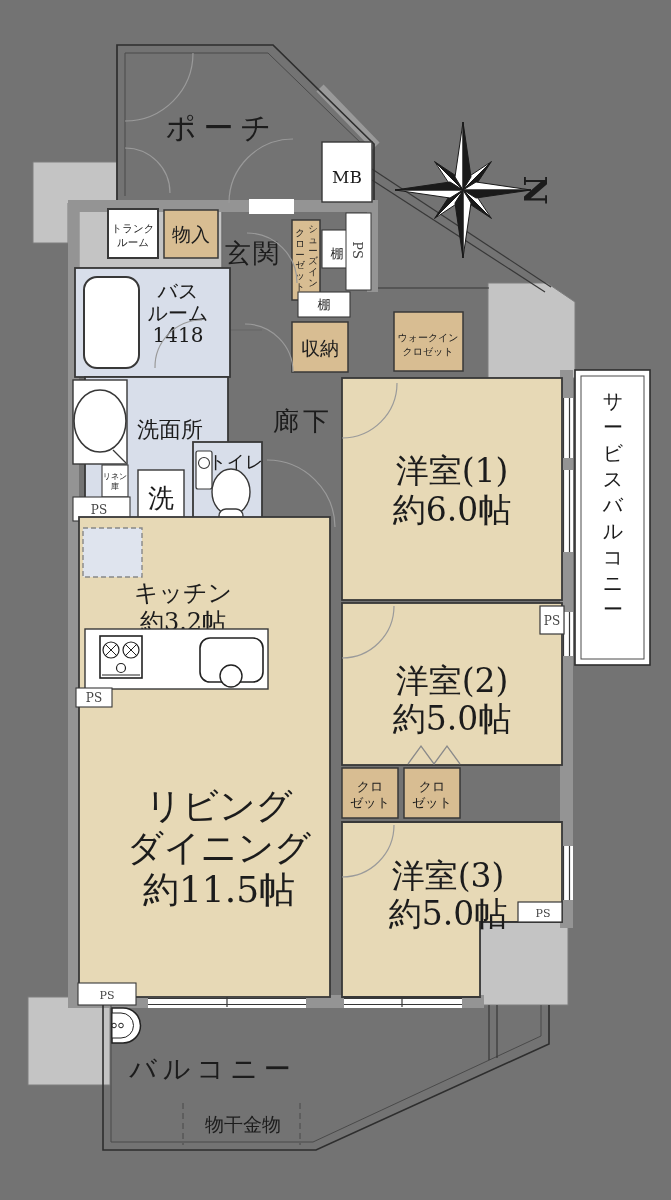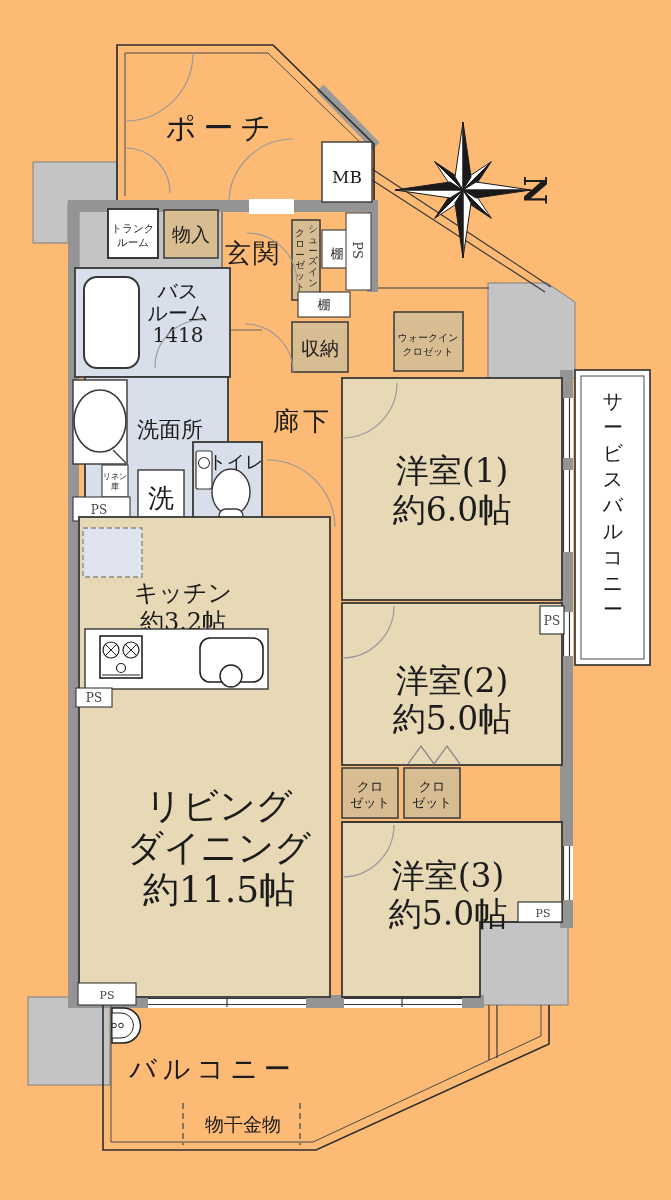--- a/index.html
+++ b/index.html
@@ -1,16 +1,16 @@
 <!DOCTYPE html>
 <html><head>
 <meta charset="utf-8">
 <style>
   html,body{margin:0;padding:0;background:#fff;}
-  .canvas{position:relative;width:671px;height:1200px;background:#fdba74;overflow:hidden;
+  .canvas{position:relative;width:671px;height:1200px;background:#737373;overflow:hidden;
           font-family:"DejaVu Serif","Liberation Serif",serif;}
   svg text{fill:#1c1c1c;font-family:"DejaVu Serif","Liberation Serif",serif;}
   .room-big{font-size:33px;}
   .room-ld{font-size:36px;}
   .lbl-l{font-size:26px;}
   .lbl-m{font-size:20px;}
   .lbl-s{font-size:13px;}
   .lbl-xs{font-size:10.5px;}
   .lbl-ps{font-size:12px;fill:#444;}
   .wall{fill:#949494;}

